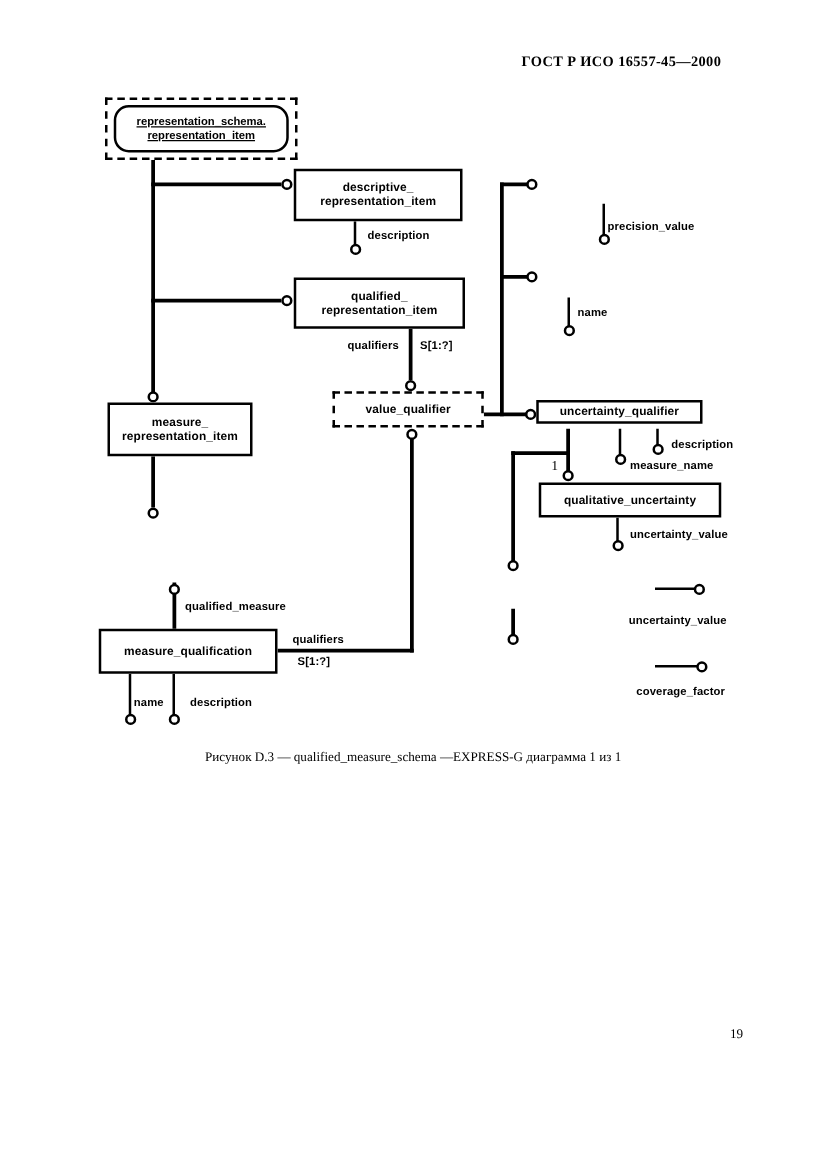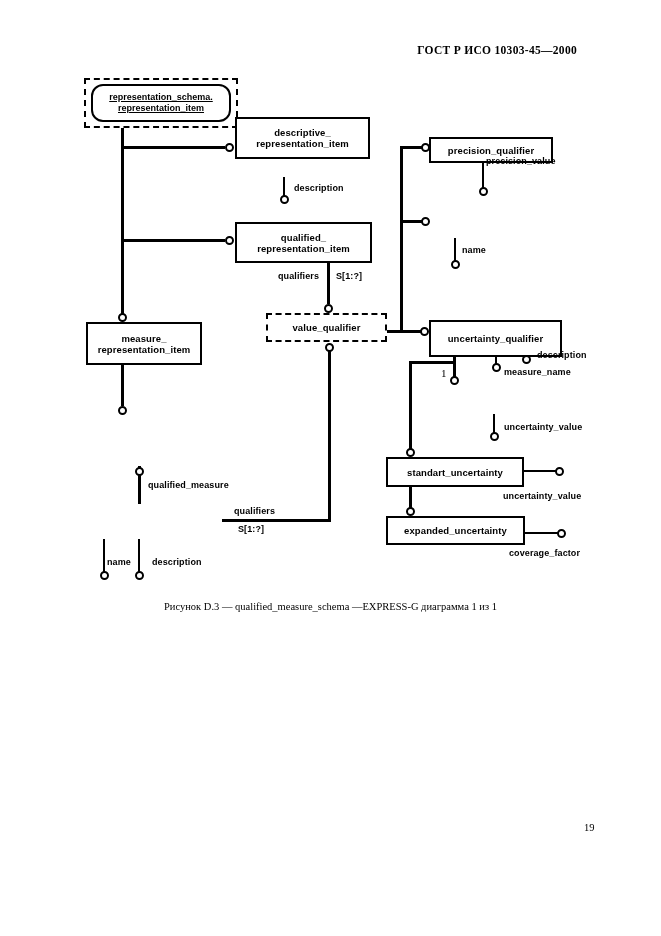--- a/index.html
+++ b/index.html
@@ -22,21 +22,21 @@
         display:flex;flex-direction:column;align-items:center;justify-content:center;
         text-align:center;font-weight:bold;font-size:9px;line-height:11px;}
   .albl{position:absolute;font-weight:bold;font-size:9px;letter-spacing:.1px;white-space:nowrap;}
   .one{font-family:"Liberation Serif",serif;font-weight:normal;font-size:11px;}
 </style>
 </head>
 <body>
 
 <div class="page">
 
-  <div class="hdr">ГОСТ Р ИСО 10303-45—2000</div>
+  <div class="hdr">ГОСТ Р ИСО 16557-45—2000</div>
 
   <div class="ln" style="left:121px;top:127px;width:3px;height:191px"></div>
   <div class="ln" style="left:121px;top:146px;width:104px;height:3px"></div>
   <div class="ln" style="left:121px;top:239px;width:104px;height:3px"></div>
   <div class="ln" style="left:121px;top:365px;width:3px;height:41px"></div>
   <div class="ln" style="left:138px;top:466px;width:3px;height:38px"></div>
   <div class="ln" style="left:103px;top:539px;width:2px;height:33px"></div>
   <div class="ln" style="left:138px;top:539px;width:2px;height:33px"></div>
   <div class="ln" style="left:222px;top:519px;width:109px;height:3px"></div>
   <div class="ln" style="left:328px;top:350px;width:3px;height:172px"></div>
@@ -82,50 +82,47 @@
   <div class="circ" style="left:557px;top:529px"></div>
   <div class="circ" style="left:280px;top:195px"></div>
 
   <div class="sref" style="left:84px;top:78px;width:154px;height:50px">
     <div class="sref-in">
       <span>representation_schema.</span>
       <span>representation_item</span>
     </div>
   </div>
 
-  <div class="ebox" style="left:235px;top:117px;width:135px;height:42px">
+  <div class="ebox" style="left:235px;top:135px;width:135px;height:42px">
     <span>descriptive_</span>
     <span>representation_item</span>
   </div>
   <div class="ebox" style="left:235px;top:222px;width:137px;height:41px">
     <span>qualified_</span>
     <span>representation_item</span>
   </div>
-  <div class="ebox" style="left:429px;top:137px;width:124px;height:26px">
-    <span>precision_qualifier</span>
-  </div>
   <div class="ebox dash" style="left:266px;top:313px;width:121px;height:29px">
     <span>value_qualifier</span>
   </div>
-  <div class="ebox" style="left:429px;top:320px;width:133px;height:37px">
+  <div class="ebox" style="left:429px;top:320px;width:133px;height:19px">
     <span>uncertainty_qualifier</span>
   </div>
-  <div class="ebox" style="left:386px;top:457px;width:138px;height:30px">
-    <span>standart_uncertainty</span>
-  </div>
-  <div class="ebox" style="left:386px;top:516px;width:139px;height:29px">
-    <span>expanded_uncertainty</span>
+  <div class="ebox" style="left:431px;top:386px;width:146px;height:28px">
+    <span>qualitative_uncertainty</span>
   </div>
   <div class="ebox" style="left:86px;top:322px;width:116px;height:43px">
     <span>measure_</span>
     <span>representation_item</span>
   </div>
+  <div class="ebox" style="left:79px;top:503px;width:143px;height:36px">
+    <span>measure_qualification</span>
+  </div>
 
   <div class="albl" style="left:294px;top:183px">description</div>
-  <div class="albl" style="left:486px;top:156px">precision_value</div>
+  <div class="albl" style="left:486px;top:176px">precision_value</div>
   <div class="albl" style="left:462px;top:245px">name</div>
   <div class="albl" style="left:278px;top:271px">qualifiers</div>
   <div class="albl" style="left:336px;top:271px">S[1:?]</div>
   <div class="albl" style="left:537px;top:350px">description</div>
   <div class="albl" style="left:504px;top:367px">measure_name</div>
   <div class="albl one" style="left:441px;top:367px">1</div>
   <div class="albl" style="left:504px;top:422px">uncertainty_value</div>
   <div class="albl" style="left:503px;top:491px">uncertainty_value</div>
   <div class="albl" style="left:509px;top:548px">coverage_factor</div>
   <div class="albl" style="left:148px;top:480px">qualified_measure</div>

